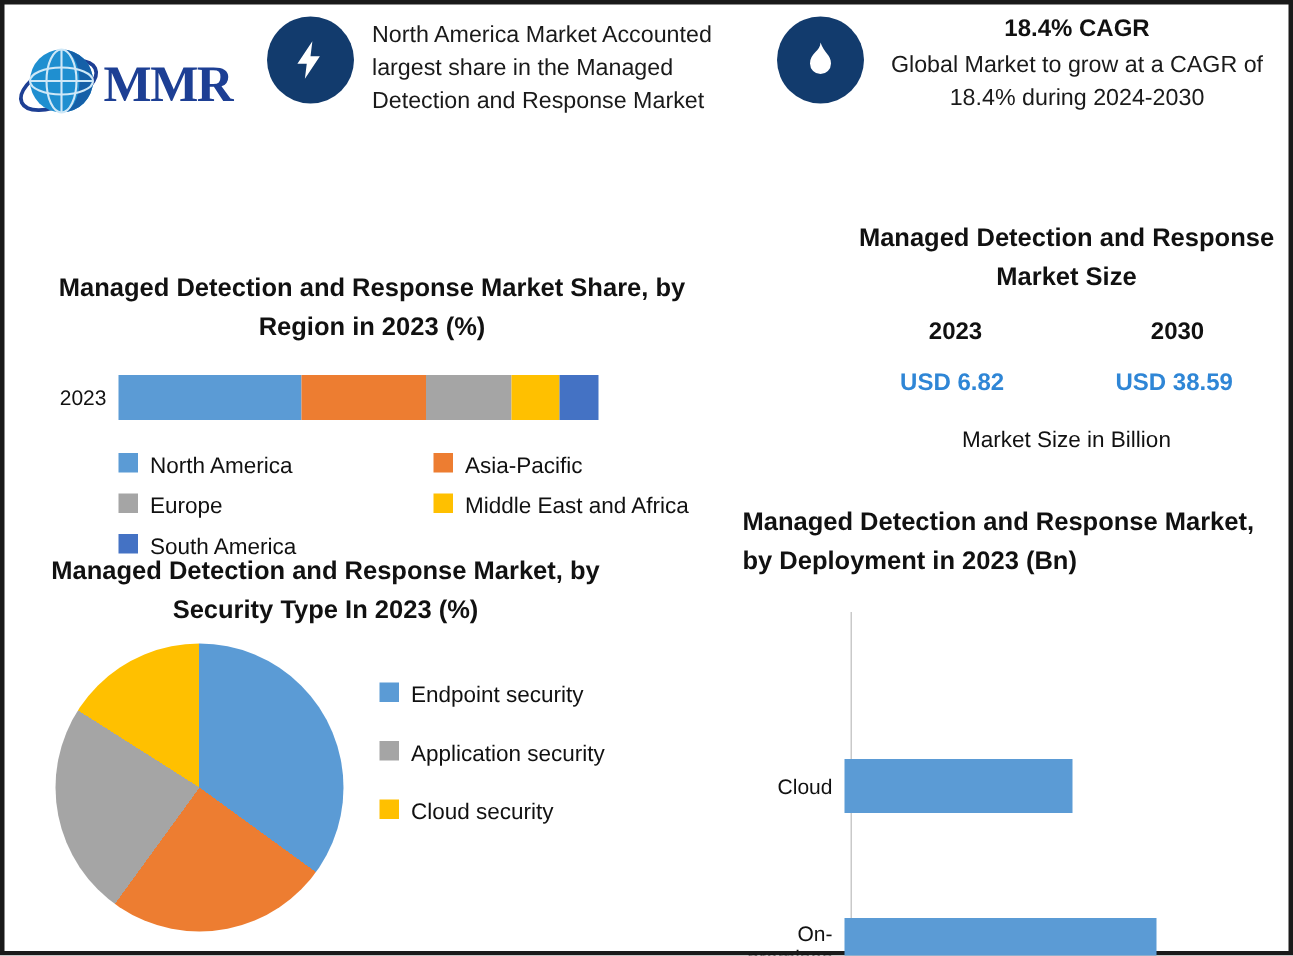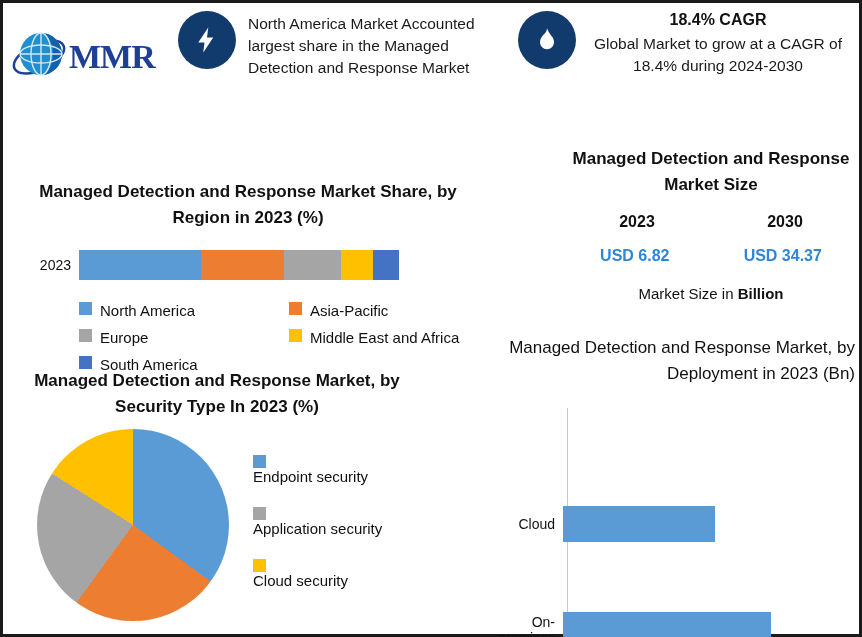--- a/index.html
+++ b/index.html
@@ -183,21 +183,21 @@
     justify-content: space-around;
     font-size: 16px;
     font-weight: bold;
     color: #2f86d6;
   }
   .size-unit {
     margin-top: 20px;
     font-size: 15px;
     color: #111;
   }
-  .size-unit b { font-weight: bold; text-align: right; }
+  .size-unit b { font-weight: normal; text-align: right; }
 
   
   .pie-block {
     position: absolute;
     left: 14px; top: 365px;
     width: 470px;
   }
   .pie-title {
     font-size: 17px;
     font-weight: bold;
@@ -218,34 +218,33 @@
     margin-left: 20px;
     flex: 0 0 192px;
   }
   .pie-legend {
     margin-left: 24px;
     padding-top: 26px;
   }
   .pie-legend .lg {
     width: auto;
     margin-bottom: 22px;
-    flex-direction: column;
   }
 
   
   .dep-block {
     position: absolute;
     left: 492px; top: 332px;
     width: 360px;
   }
   .dep-title {
     font-size: 17px;
-    font-weight: normal;
-    color: #111;
-    text-align: right;
+    font-weight: bold;
+    color: #111;
+    text-align: left;
     line-height: 1.5;
   }
   .dep-chart {
     position: relative;
     margin-top: 22px;
     height: 240px;
   }
   .dep-axis {
     position: absolute;
     left: 72px; top: 0;
@@ -355,21 +354,21 @@
   </div>
 
   <div class="size-block">
     <div class="size-title">Managed Detection and Response Market Size</div>
     <div class="size-years">
       <span>2023</span>
       <span>2030</span>
     </div>
     <div class="size-vals">
       <span>USD 6.82</span>
-      <span>USD 34.37</span>
+      <span>USD 38.59</span>
     </div>
     <div class="size-unit">
       <span>Market Size in </span><b>Billion</b>
     </div>
   </div>
 
   <div class="pie-block">
     <div class="pie-title">Managed Detection and Response Market, by Security Type In 2023 (%)</div>
     <div class="pie-row">
       <div class="pie" style="background: conic-gradient(#5b9bd5 0deg 126deg, #ed7d31 126deg 216deg, #a5a5a5 216deg 302.4deg, #ffc000 302.4deg 360deg);"></div>

